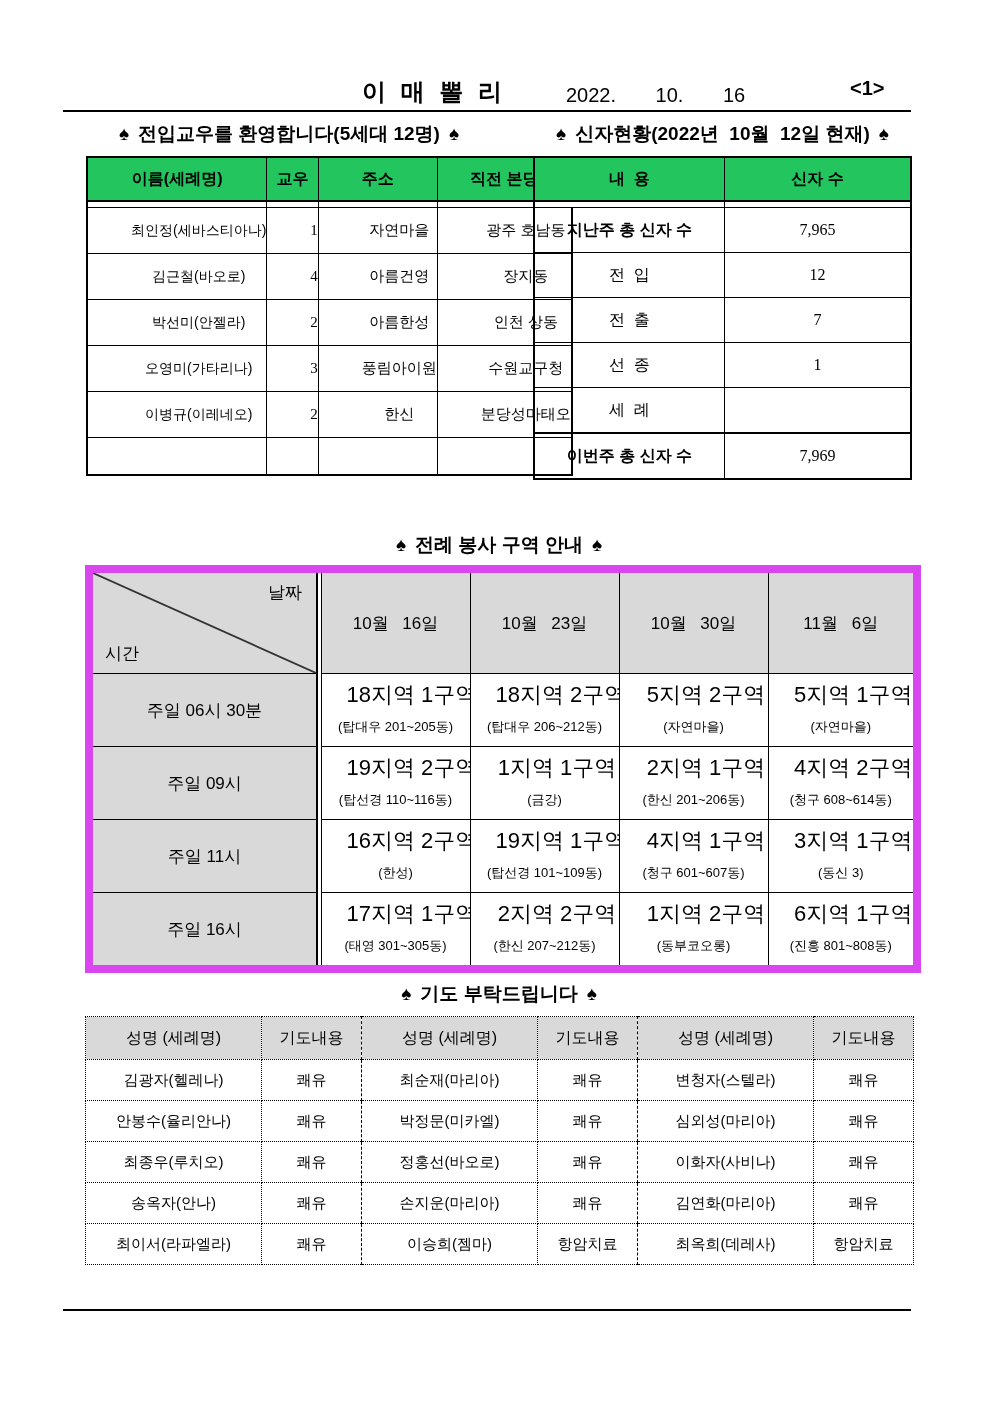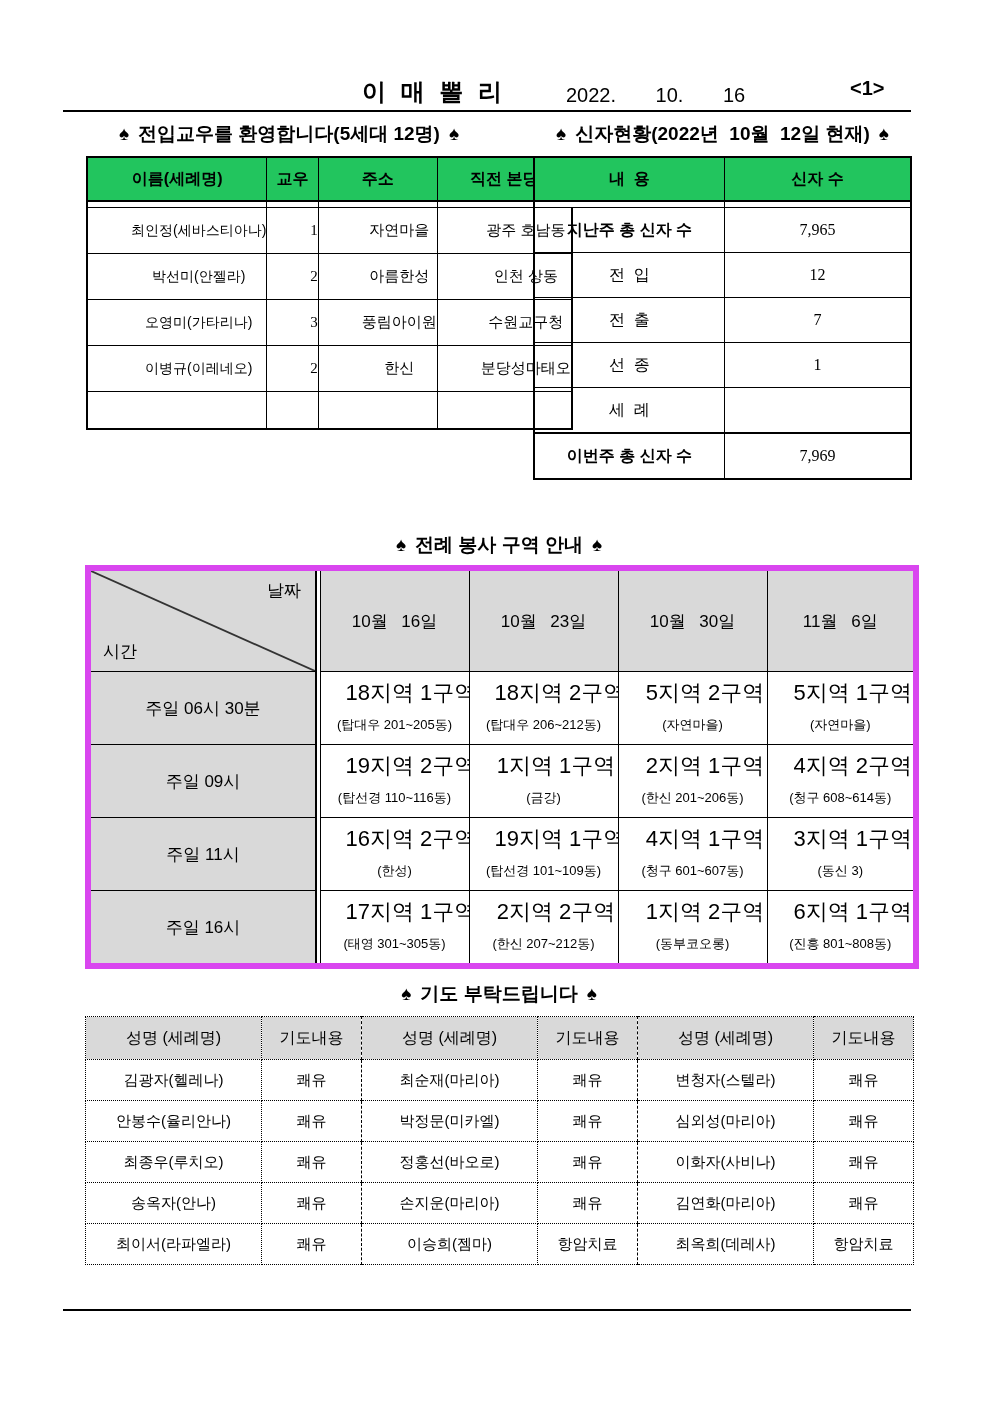--- a/index.html
+++ b/index.html
@@ -36,21 +36,21 @@
 
   
   .top-row{position:absolute;top:121px;left:86px;width:826px;display:flex;justify-content:space-between;}
   .block-welcome{width:406px;}
   .block-status{width:379px;}
   .block-welcome .sec-head,.block-status .sec-head{margin-bottom:9px;}
 
   
   .mid{position:absolute;top:532px;left:85px;width:828px;}
   .mid .sec-head{margin-bottom:7px;}
-  .lit{border:6px solid #d946ef;width:828px;}
+  .lit{border:8px solid #d946ef;width:828px;}
   .lit th,.lit td{border:1px solid #000;}
   .lit th{background:#d9d9d9;font-weight:normal;font-size:17px;height:64px;word-spacing:9px;}
   .lit td.time{background:#d9d9d9;font-size:17px;height:72px;}
   .lit td.gap,.lit th.gap{border-top:none;border-bottom:none;border-left:2px solid #000;border-right:1px solid #000;background:#fff;}
   .zone{font-size:22px;line-height:20px;margin-left:25px;}
   .detail{font-size:13px;line-height:16px;margin-top:14px;}
   .corner{position:relative;background:#d9d9d9;}
   .corner svg{position:absolute;left:0;top:0;width:100%;height:100%;}
   .corner .lab-top{position:absolute;top:8px;right:14px;font-size:17px;}
   .corner .lab-bot{position:absolute;bottom:8px;left:12px;font-size:17px;}
@@ -99,20 +99,26 @@
               <td></td>
               <td></td>
               <td></td>
               <td></td>
             </tr>
         <tr>
           <td class="c-name">최인정(세바스티아나)</td>
           <td class="num">1</td>
           <td>자연마을</td>
           <td>광주 호남동</td>
+        </tr>
+        <tr>
+          <td class="c-name">김근철(바오로)</td>
+          <td class="num">4</td>
+          <td>아름건영</td>
+          <td>장지동</td>
         </tr>
         <tr>
           <td class="c-name">박선미(안젤라)</td>
           <td class="num">2</td>
           <td>아름한성</td>
           <td>인천 상동</td>
         </tr>
         <tr>
           <td class="c-name">오영미(가타리나)</td>
           <td class="num">3</td>

